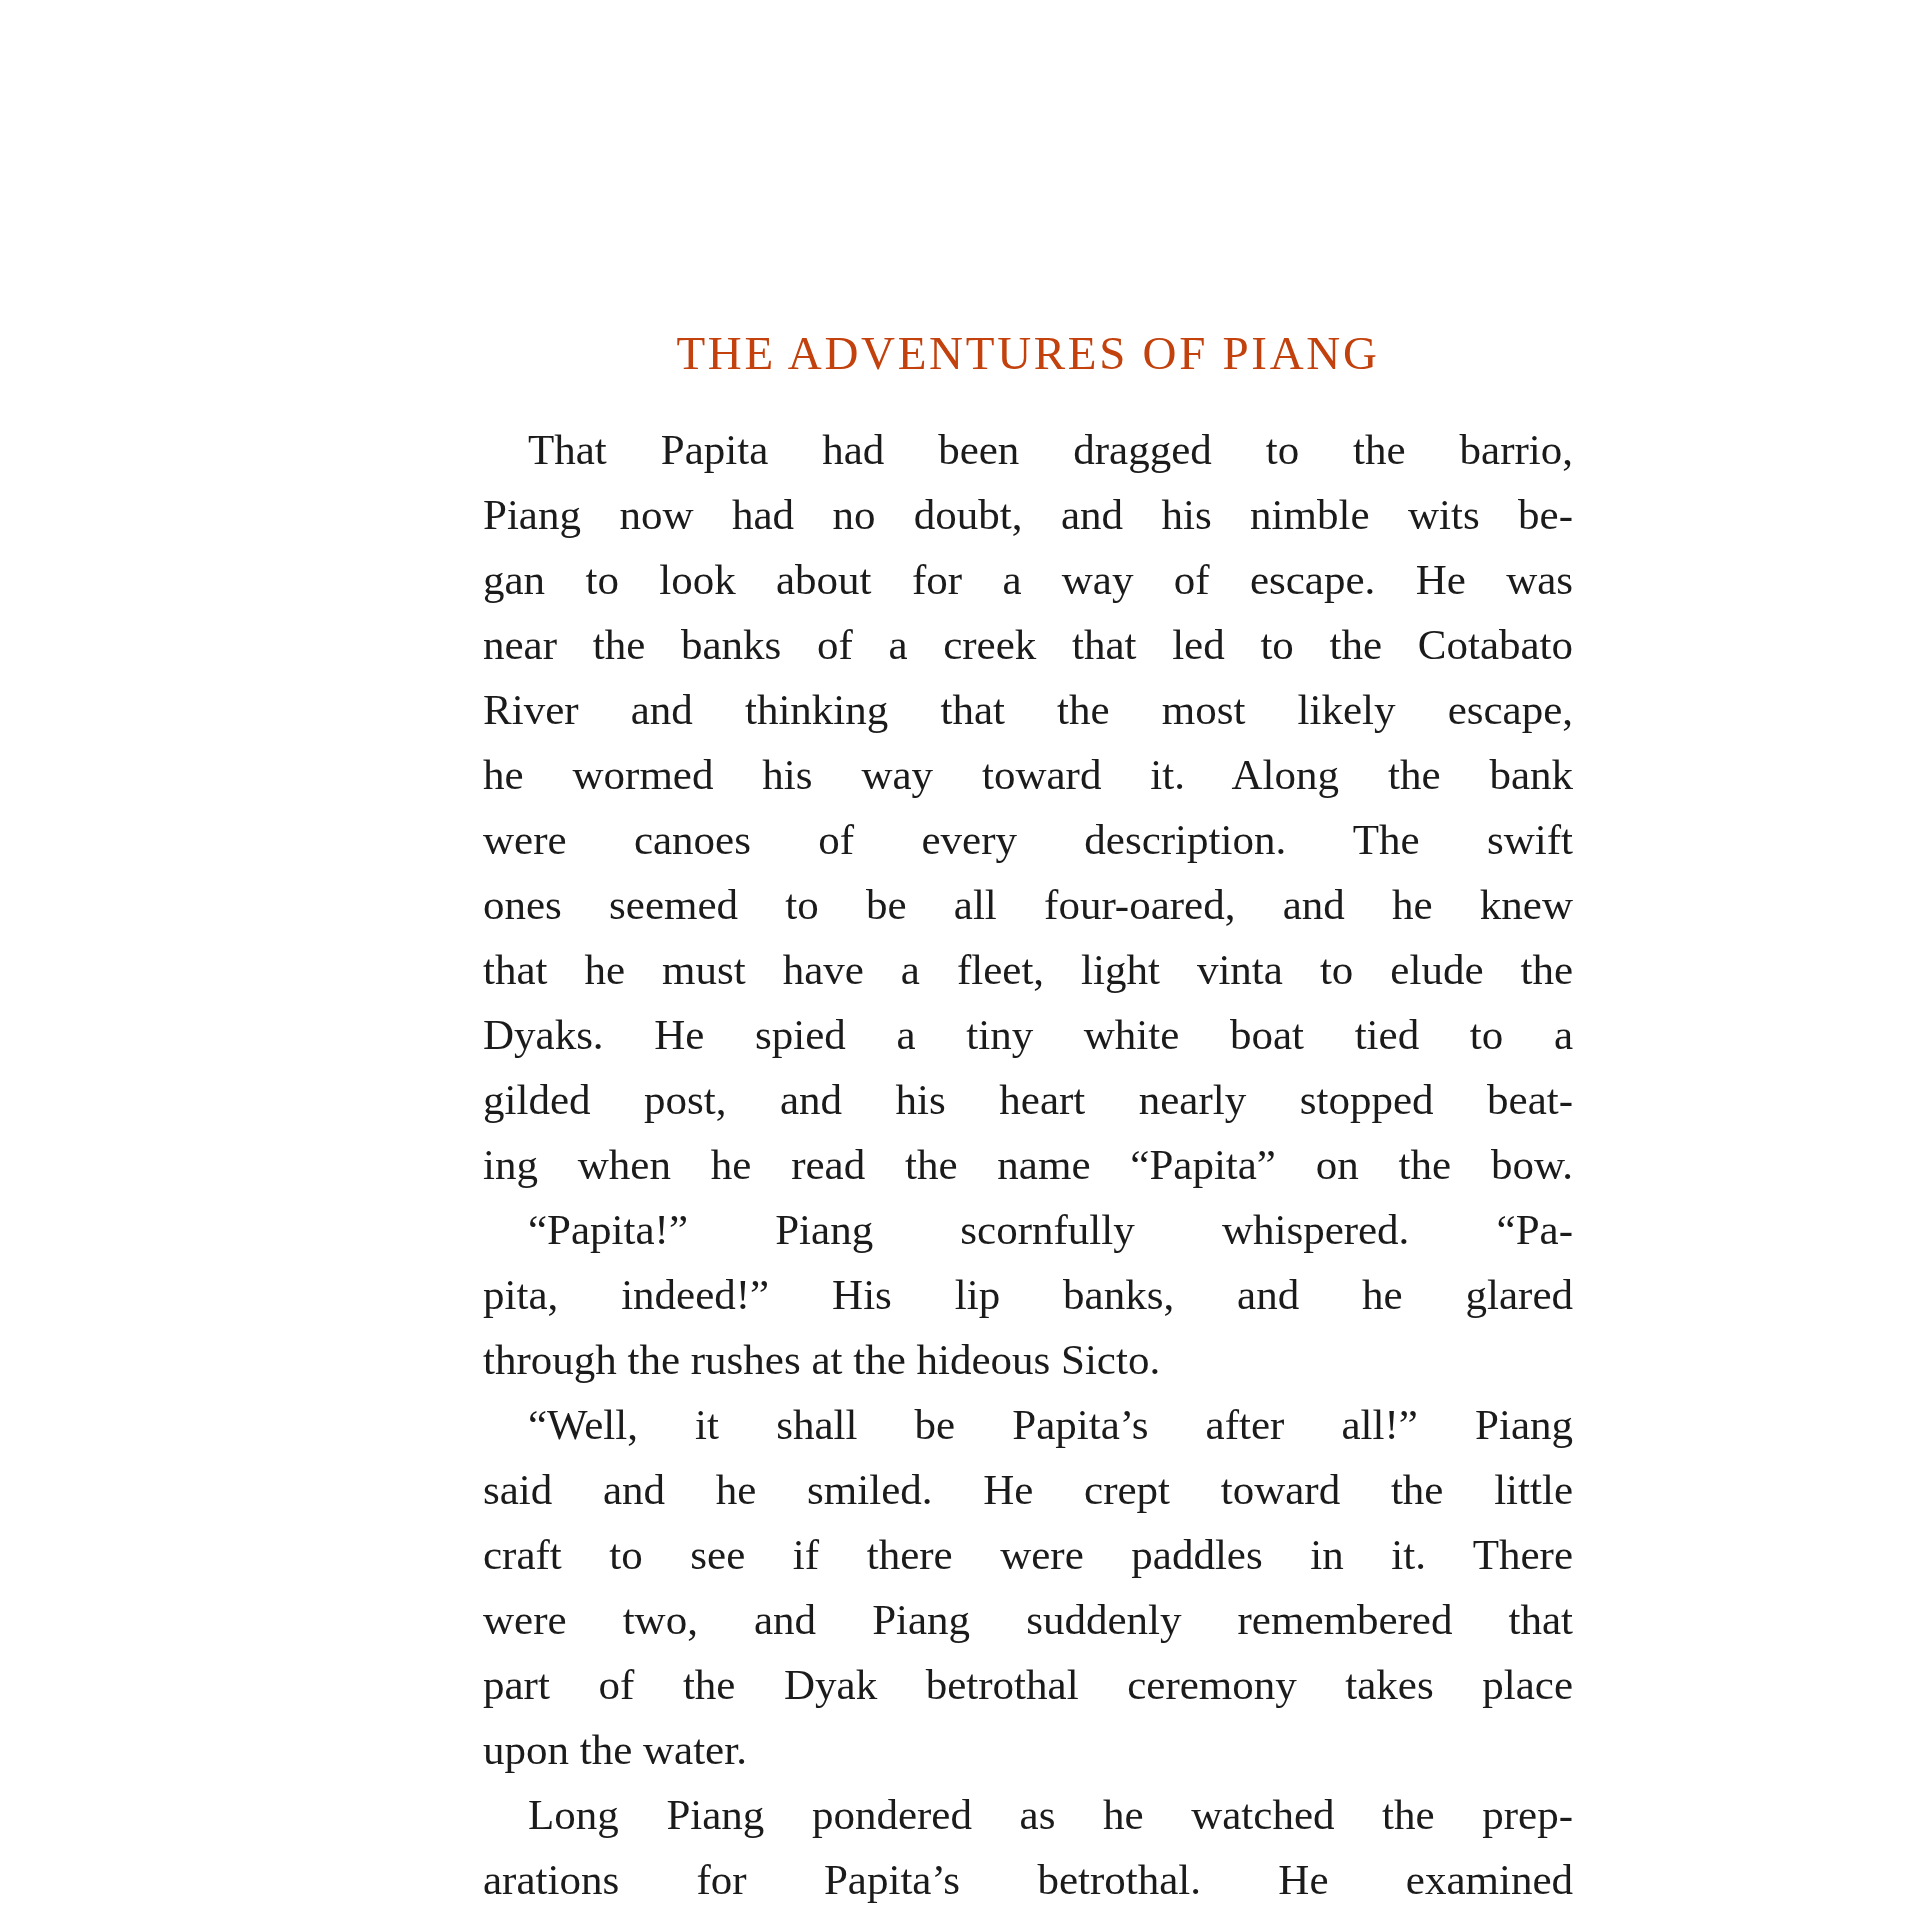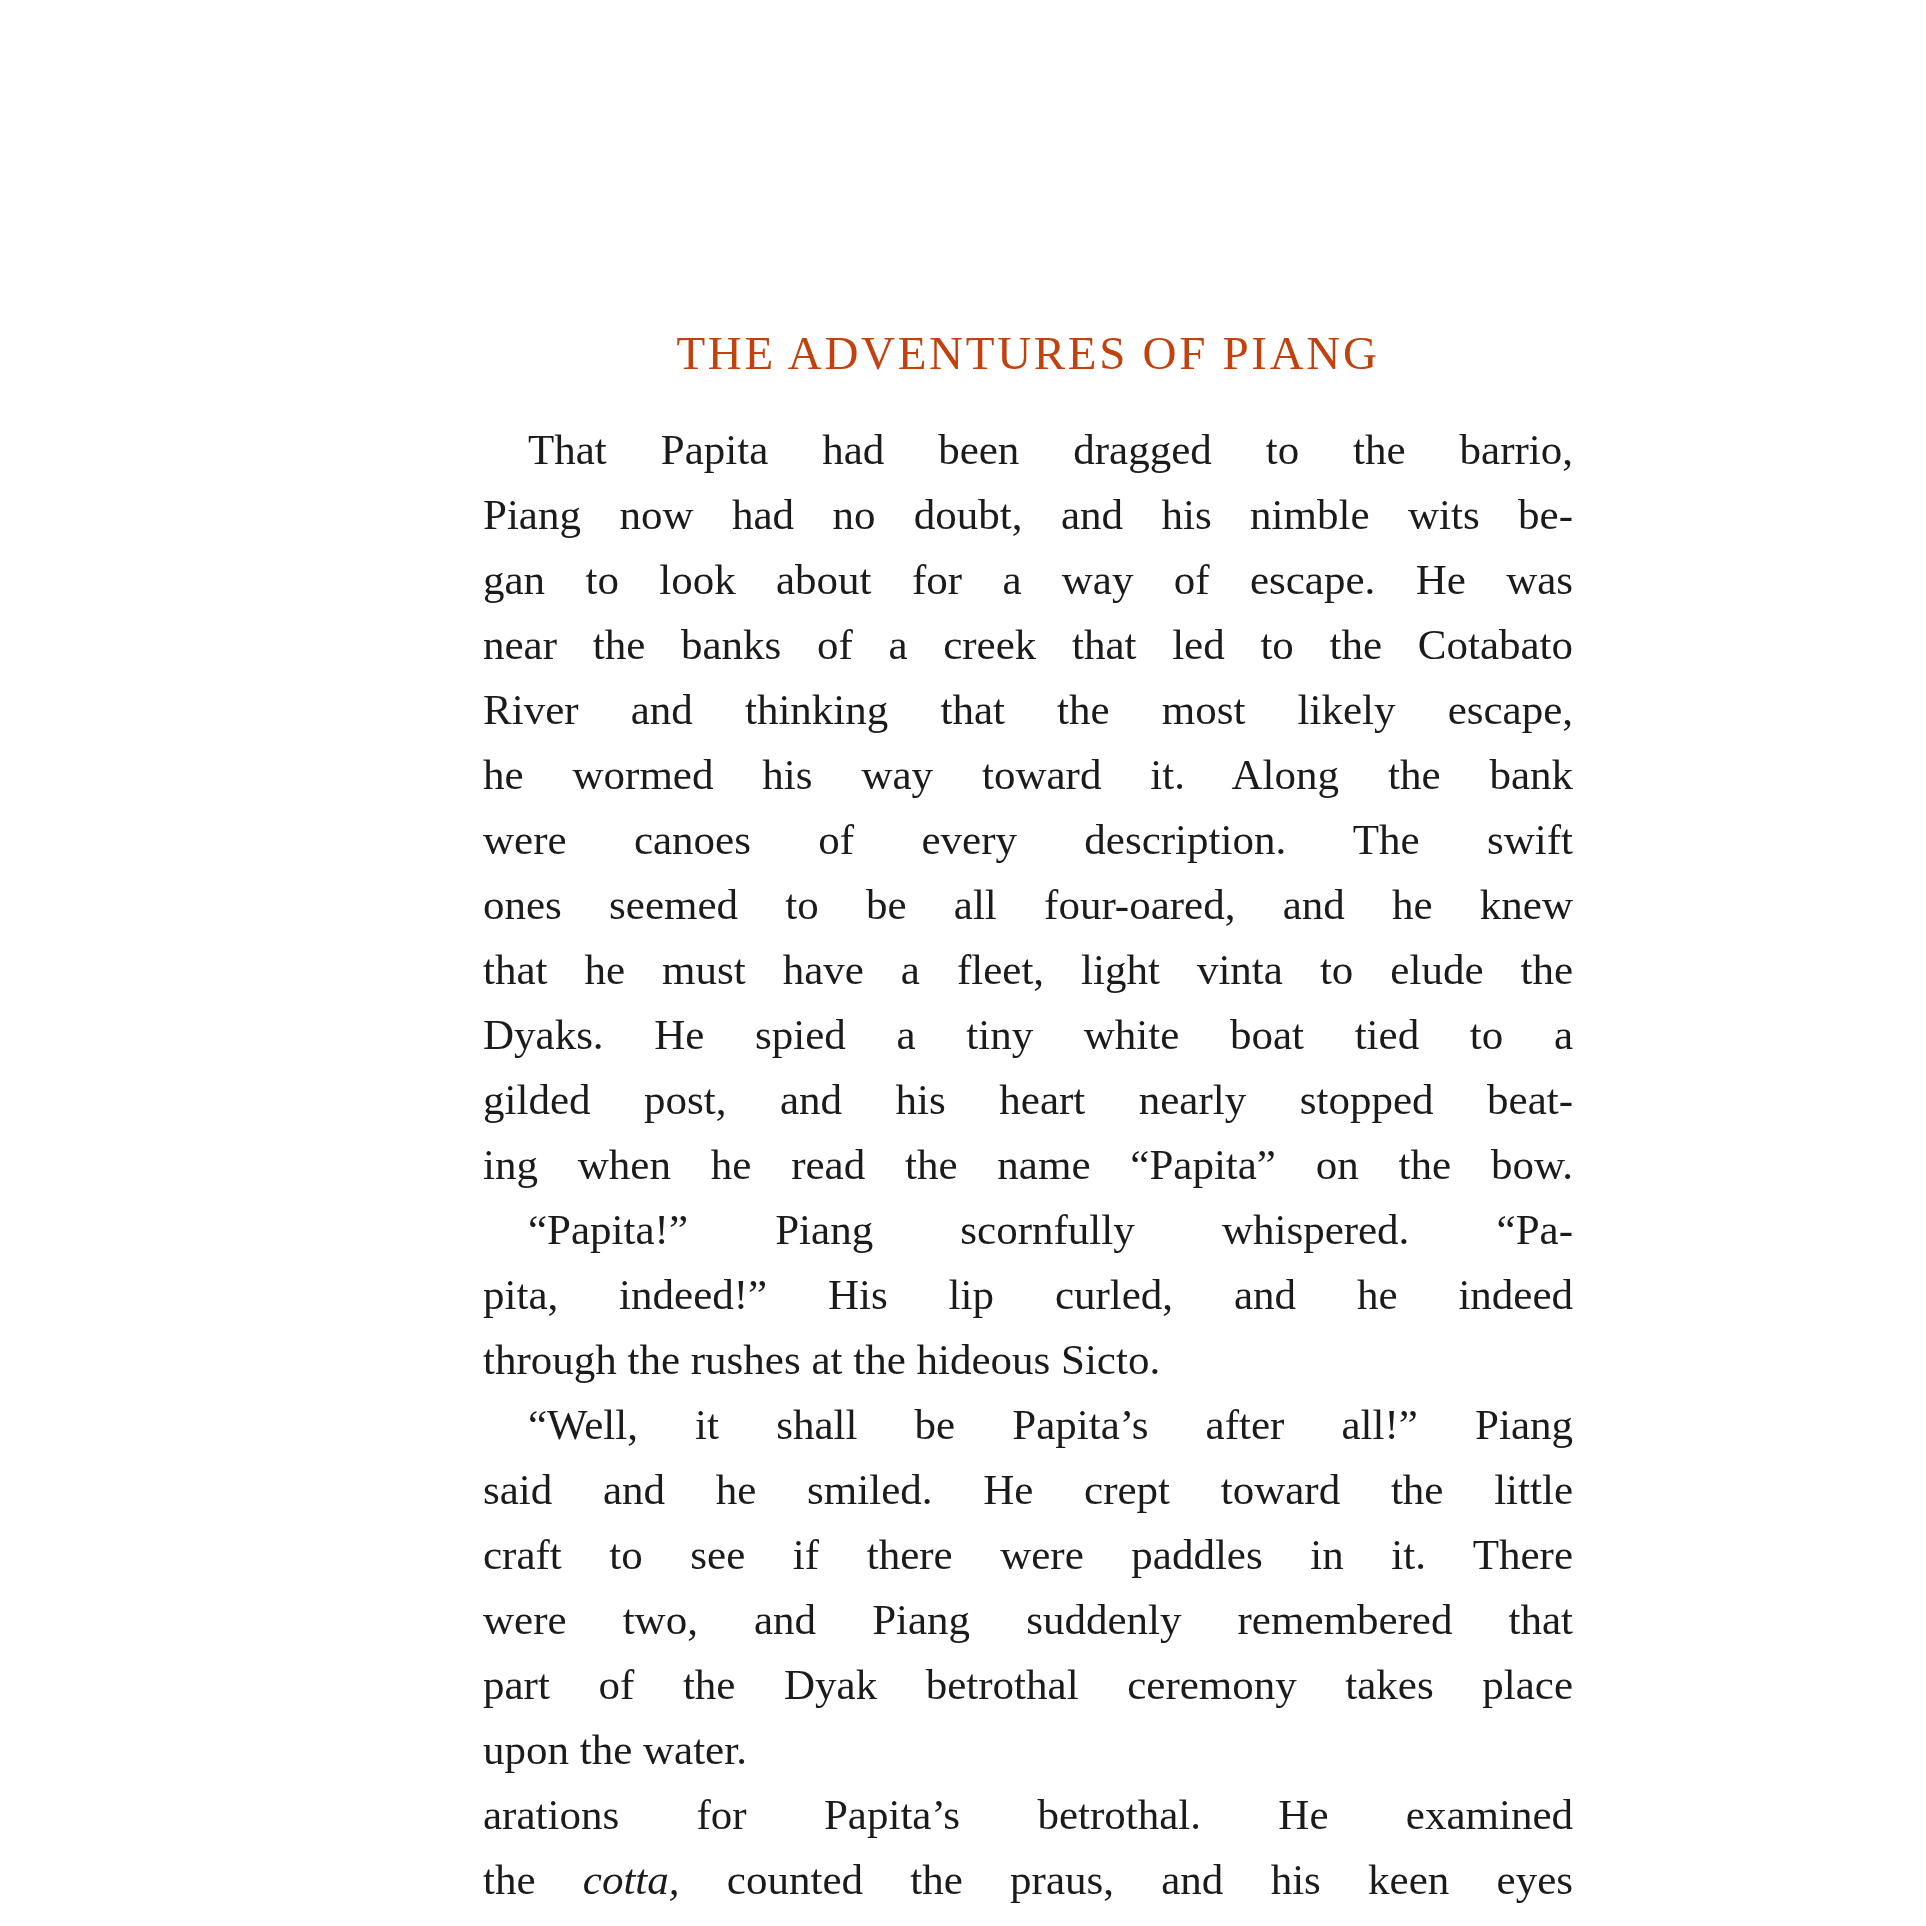--- a/index.html
+++ b/index.html
@@ -60,32 +60,33 @@
           <div class="line">he wormed his way toward it.  Along the bank</div>
           <div class="line">were canoes of every description.  The swift</div>
           <div class="line">ones seemed to be all four-oared, and he knew</div>
           <div class="line">that he must have a fleet, light vinta to elude the</div>
           <div class="line">Dyaks.  He spied a tiny white boat tied to a</div>
           <div class="line">gilded post, and his heart nearly stopped beat-</div>
           <div class="line">ing when he read the name “Papita” on the bow.</div>
         </div>
         <div class="paragraph">
           <div class="line indent">“Papita!” Piang scornfully whispered.  “Pa-</div>
-          <div class="line">pita, indeed!”  His lip curled, and he indeed</div>
+          <div class="line">pita, indeed!”  His lip banks, and he glared</div>
           <div class="line no-justify">through the rushes at the hideous Sicto.</div>
         </div>
         <div class="paragraph">
           <div class="line indent">“Well, it shall be Papita’s after all!” Piang</div>
           <div class="line">said and he smiled.  He crept toward the little</div>
           <div class="line">craft to see if there were paddles in it.  There</div>
           <div class="line">were two, and Piang suddenly remembered that</div>
           <div class="line">part of the Dyak betrothal ceremony takes place</div>
           <div class="line no-justify">upon the water.</div>
         </div>
         <div class="paragraph">
+          <div class="line indent">Long Piang pondered as he watched the prep-</div>
           <div class="line">arations for Papita’s betrothal.  He examined</div>
           <div class="line">the <i>cotta,</i> counted the praus, and his keen eyes</div>
         </div>
       </div>
 
   </div>
 
 </div>
 
 

